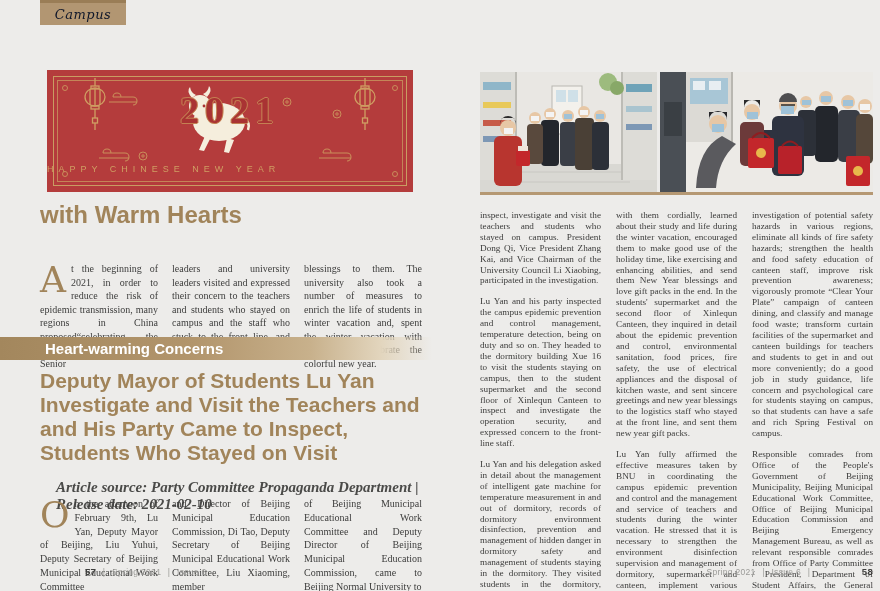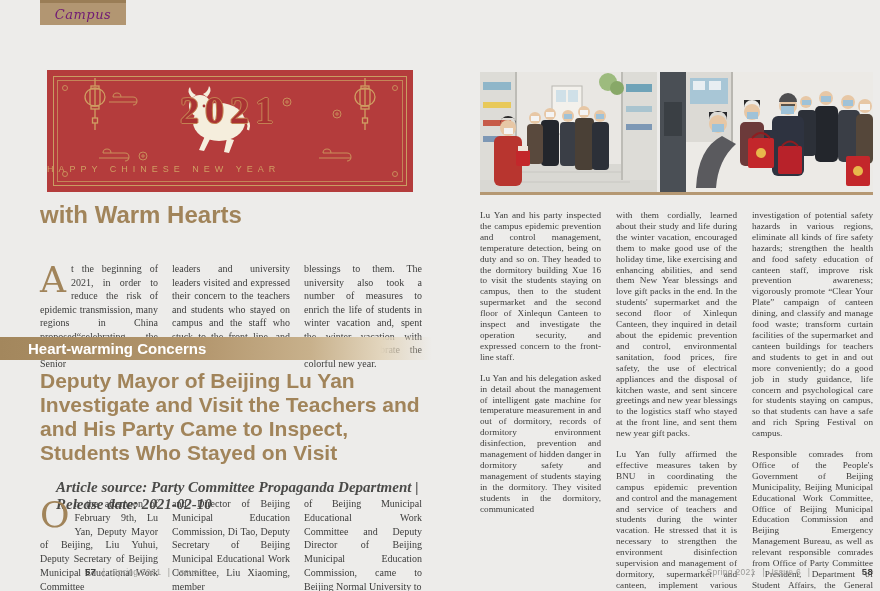--- a/index.html
+++ b/index.html
@@ -11,21 +11,21 @@
     color: #3d3d3c;
     overflow: hidden;
   }
   .abs { position: absolute; }
 
   
   .campus-tab {
     left: 40px; top: 0; width: 86px; height: 25px;
     background: #b29672;
     border-top: 3px solid #9a7d56;
-    color: #701a75;
+    color: #0f172a;
     font-family: "DejaVu Serif", serif;
     font-style: italic;
     font-size: 13px;
     display: flex; align-items: center; justify-content: center;
     letter-spacing: 0.5px;
   }
 
   .banner {
     left: 47px; top: 70px; width: 366px; height: 122px;
     background: #b43c3c;
@@ -74,21 +74,21 @@
   }
 
   .section-bar {
     left: 0; top: 337px; width: 432px; height: 23px;
     background: linear-gradient(90deg, #a3875d 0%, #b2956c 45%, #c8b18c 72%, #e2d5bd 88%, rgba(237,236,234,0) 100%);
     color: #ffffff;
     font-family: "Liberation Sans", sans-serif;
     font-weight: bold;
     font-size: 15px;
     display: flex; align-items: center;
-    padding-left: 28px;
+    padding-left: 45px;
   }
 
   .headline2 {
     left: 40px; top: 369px; width: 390px;
     font-family: "Liberation Sans", sans-serif;
     font-weight: bold;
     font-size: 21px;
     line-height: 24px;
     color: #a1845a;
   }
@@ -224,21 +224,21 @@
   <div class="col dropcap">At the beginning of 2021, in order to reduce the risk of epidemic transmission, many regions in China proposed“celebrating the Chinese New Year locally”. Senior</div>
   <div class="col">leaders and university leaders visited and expressed their concern to the teachers and students who stayed on campus and the staff who stuck to the front line, and sent New Year's</div>
   <div class="col">blessings to them. The university also took a number of measures to enrich the life of students in winter vacation and, spent the winter vacation with students to celebrate the colorful new year.</div>
 </div>
 
 <div class="abs section-bar">
   <span>Heart-warming Concerns</span>
 </div>
 
 <div class="abs headline2">
-  <div>Deputy Mayor of Beijing Lu Yan</div>
+  <div>Deputy Mayor of Students Lu Yan</div>
   <div>Investigate and Visit the Teachers and</div>
   <div>and His Party Came to Inspect,</div>
   <div>Students Who Stayed on Visit</div>
 </div>
 <div class="abs source-line">Article source: Party Committee Propaganda Department | Release date: 2021-02-10</div>
 <div class="abs cols article2-cols">
   <div class="col dropcap">On the afternoon of February 9th, Lu Yan, Deputy Mayor of Beijing, Liu Yuhui, Deputy Secretary of Beijing Municipal Educational Work Committee</div>
   <div class="col">and Director of Beijing Municipal Education Commission, Di Tao, Deputy Secretary of Beijing Municipal Educational Work Committee, Liu Xiaoming, member</div>
   <div class="col">of Beijing Municipal Educational Work Committee and Deputy Director of Beijing Municipal Education Commission, came to Beijing Normal University to</div>
 </div>
@@ -384,20 +384,21 @@
       <path d="M122 74 q8 -9 16 0" stroke="#8f1d20" stroke-width="2" fill="none"></path>
       <rect x="186" y="84" width="24" height="30" rx="2" fill="#c3272b"></rect>
       <circle cx="198" cy="99" r="5" fill="#e8b84b"></circle>
     </g>
   </svg>
 </div>
 <div class="abs photo-underline"></div>
 
 <div class="abs cols right-cols">
   <div class="col">
+      <p>inspect, investigate and visit the teachers and students who stayed on campus. President Dong Qi, Vice President Zhang Kai, and Vice Chairman of the University Council Li Xiaobing, participated in the investigation.</p>
       <p>Lu Yan and his party inspected the campus epidemic prevention and control management, temperature detection, being on duty and so on. They headed to the dormitory building Xue 16 to visit the students staying on campus, then to the student supermarket and the second floor of Xinlequn Canteen to inspect and investigate the operation security, and expressed concern to the front-line staff.</p>
       <p>Lu Yan and his delegation asked in detail about the management of intelligent gate machine for temperature measurement in and out of dormitory, records of dormitory environment disinfection, prevention and management of hidden danger in dormitory safety and management of students staying in the dormitory. They visited students in the dormitory, communicated</p>
     </div>
   <div class="col">
       <p>with them cordially, learned about their study and life during the winter vacation, encouraged them to make good use of the holiday time, like exercising and enhancing abilities, and send them New Year blessings and love gift packs in the end. In the students' supermarket and the second floor of Xinlequn Canteen, they inquired in detail about the epidemic prevention and control, environmental sanitation, food prices, fire safety, the use of electrical appliances and the disposal of kitchen waste, and sent sincere greetings and new year blessings to the logistics staff who stayed at the front line, and sent them new year gift packs.</p>
       <p>Lu Yan fully affirmed the effective measures taken by BNU in coordinating the campus epidemic prevention and control and the management and service of teachers and students during the winter vacation. He stressed that it is necessary to strengthen the environment disinfection supervision and management of dormitory, supermarket and canteen, implement various epidemic prevention and control measures; increase the</p>
     </div>
   <div class="col">
       <p>investigation of potential safety hazards in various regions, eliminate all kinds of fire safety hazards; strengthen the health and food safety education of canteen staff, improve risk prevention awareness; vigorously promote “Clear Your Plate” campaign of canteen dining, and classify and manage food waste; transform curtain facilities of the supermarket and canteen buildings for teachers and students to get in and out more conveniently; do a good job in study guidance, life concern and psychological care for students staying on campus, so that students can have a safe and rich Spring Festival on campus.</p>
       <p>Responsible comrades from Office of the People's Government of Beijing Municipality, Beijing Municipal Educational Work Committee, Office of Beijing Municipal Education Commission and Beijing Emergency Management Bureau, as well as relevant responsible comrades from Office of Party Committee / President, Department of Student Affairs, the General Affairs Office, and Security Office of BNU attended the above activities.</p>

